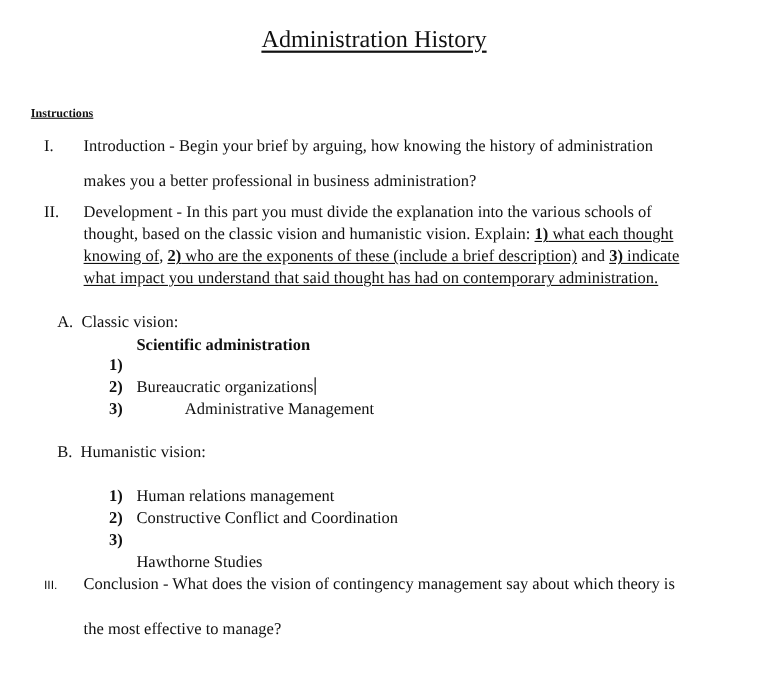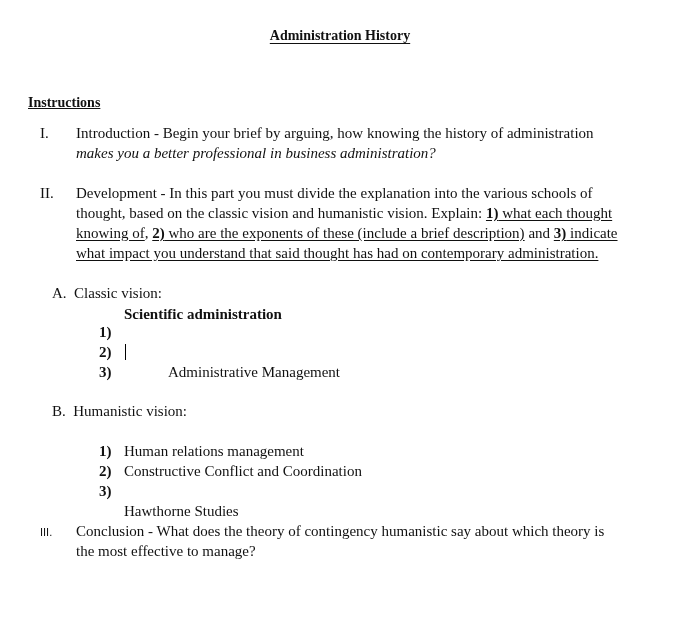--- a/index.html
+++ b/index.html
@@ -5,26 +5,26 @@
     html, body { margin: 0; padding: 0; background: #ffffff; }
     body {
       width: 692px; height: 618px; position: relative; overflow: hidden;
       font-family: "Liberation Serif", "DejaVu Serif", serif;
       color: #111111;
       font-size: 15px;
     }
     .abs { position: absolute; white-space: nowrap; line-height: 20px; }
     .title {
       left: 0; width: 680px; text-align: center; top: 22px;
-      font-size: 14px; font-weight: bold; text-decoration: underline;
+      font-size: 22px; font-weight: normal; text-decoration: underline;
       text-underline-offset: 3px; line-height: 28px;
     }
     .instructions {
       left: 28px; top: 93px; font-weight: bold; text-decoration: underline;
-      font-size: 14px;
+      font-size: 11px;
     }
     .roman { left: 40px; }
     .roman.small { font-family: "Liberation Sans", "DejaVu Sans", sans-serif; font-size: 11px; left: 40px; }
     .body-line { left: 76px; }
     .letter { left: 52px; }
     .num { left: 99px; font-weight: bold; }
     .item-text { left: 124px; }
     .u { text-decoration: underline; text-underline-offset: 2px; }
     .b { font-weight: bold; }
     .caret {
@@ -36,51 +36,51 @@
 <body>
 
 <div>
 
   <div class="abs title">Administration History</div>
 
   <div class="abs instructions">Instructions</div>
 
   <div class="abs roman" style="top:123px;">I.</div>
   <div class="abs body-line" style="top:123px;">Introduction - Begin your brief by arguing, how knowing the history of administration</div>
-  <div class="abs body-line" style="top:143px;font-style:italic;">makes you a better professional in business administration?</div>
+  <div class="abs body-line" style="top:155px;">makes you a better professional in business administration?</div>
 
   <div class="abs roman" style="top:183px;">II.</div>
   <div class="abs body-line" style="top:183px;text-align:right;">Development - In this part you must divide the explanation into the various schools of</div>
   <div class="abs body-line" style="top:203px;">
     <span>thought, based on the classic vision and humanistic vision. Explain: </span><span class="b u">1)</span><span class="u"> what each thought</span>
   </div>
   <div class="abs body-line" style="top:223px;">
     <span class="u">knowing of</span><span>, </span><span class="b u">2)</span><span class="u"> who are the exponents of these (include a brief description)</span><span> and </span><span class="b u">3)</span><span class="u"> indicate</span>
   </div>
   <div class="abs body-line u" style="top:243px;">what impact you understand that said thought has had on contemporary administration.</div>
 
   <div class="abs letter" style="top:283px;">
     <span>A.</span>&nbsp; <span>Classic vision:</span>
   </div>
   <div class="abs num" style="top:322px;">1)</div>
   <div class="abs item-text" style="top:304px;font-weight:bold;">Scientific administration</div>
   <div class="abs num" style="top:342px;">2)</div>
   <div class="abs item-text" style="top:342px;">
-    <span class="caret"></span>
+    <span>Bureaucratic organizations</span><span class="caret"></span>
   </div>
   <div class="abs num" style="top:362px;">3)</div>
   <div class="abs item-text" style="top:362px;margin-left:44px;">Administrative Management</div>
 
   <div class="abs letter" style="top:401px;">
     <span>B.</span>&nbsp; <span>Humanistic vision:</span>
   </div>
   <div class="abs num" style="top:441px;">1)</div>
   <div class="abs item-text" style="top:441px;">Human relations management</div>
   <div class="abs num" style="top:461px;">2)</div>
   <div class="abs item-text" style="top:461px;">Constructive Conflict and Coordination</div>
   <div class="abs num" style="top:481px;">3)</div>
   <div class="abs item-text" style="top:481px;margin-top:20px;">Hawthorne Studies</div>
 
   <div class="abs roman small" style="top:522px;">III.</div>
-  <div class="abs body-line" style="top:521px;">Conclusion - What does the theory of contingency humanistic say about which theory is</div>
-  <div class="abs body-line" style="top:541px;">the most effective to manage?</div>
+  <div class="abs body-line" style="top:521px;">Conclusion - What does the vision of contingency management say about which theory is</div>
+  <div class="abs body-line" style="top:562px;">the most effective to manage?</div>
 
 </div>
 
 </body></html>

